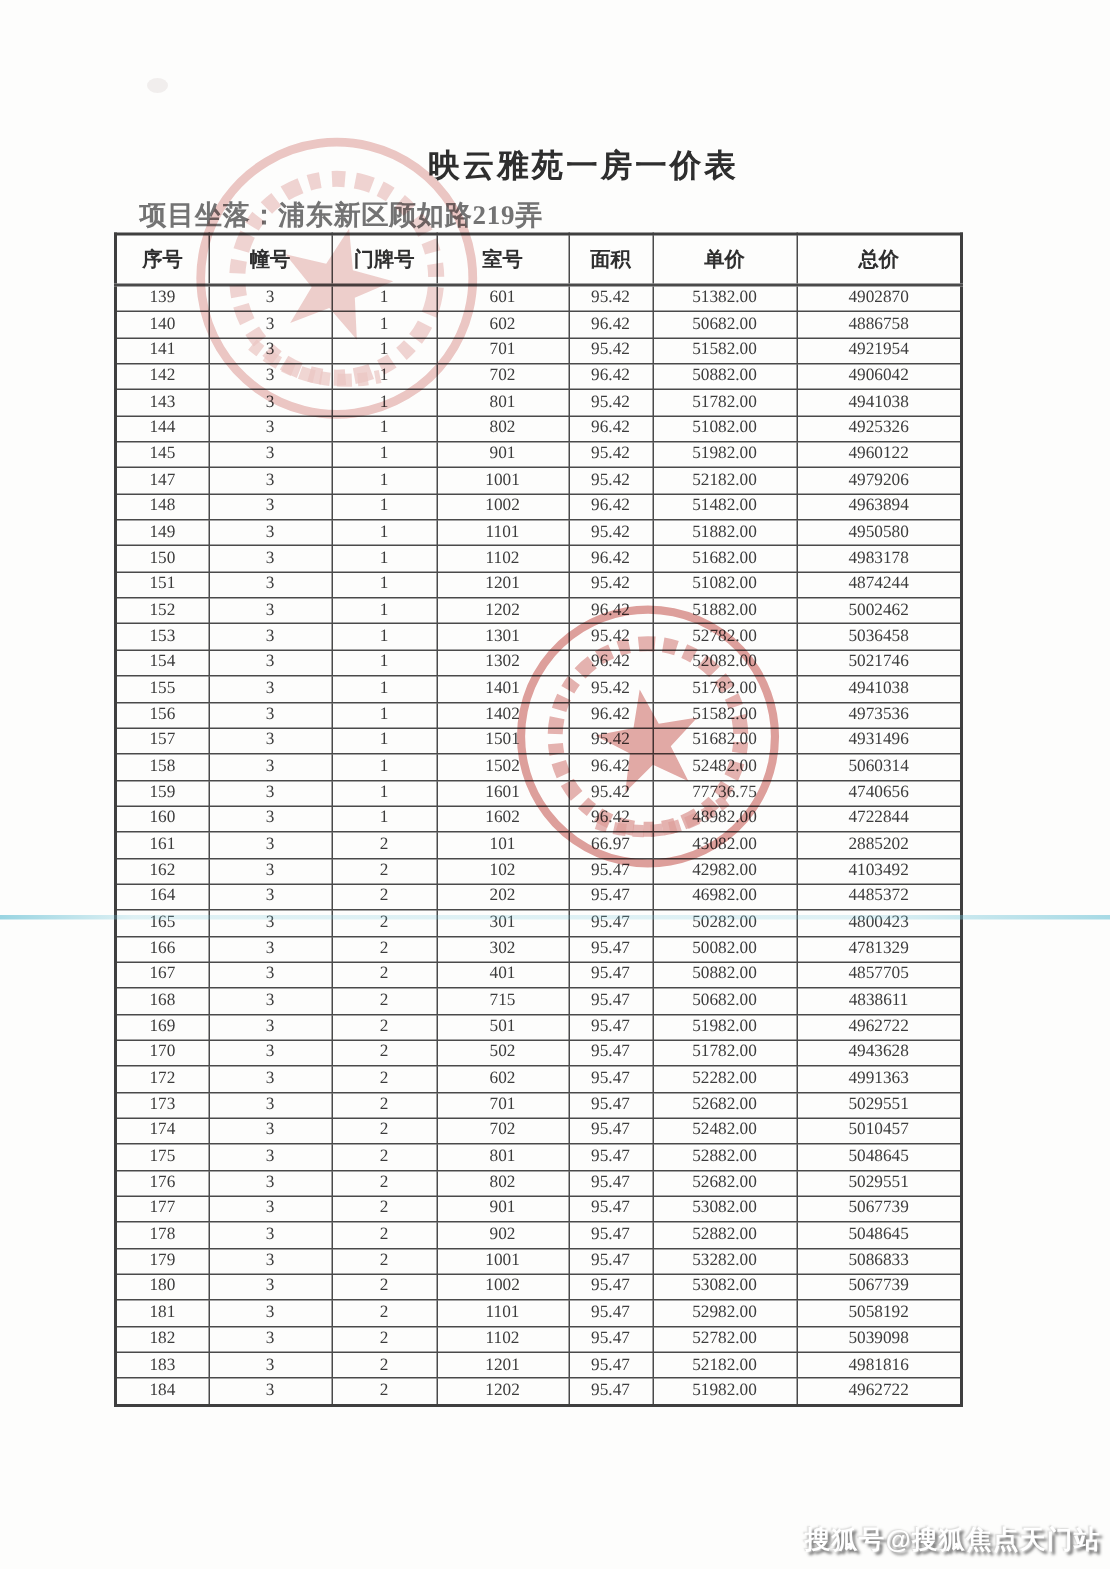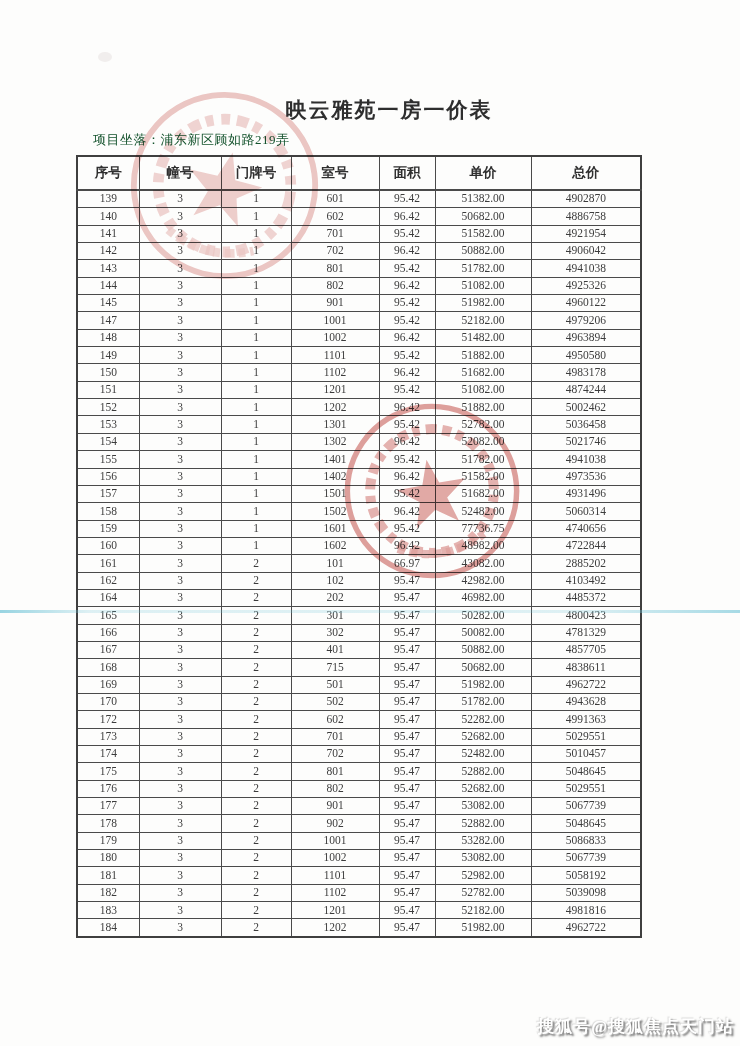--- a/index.html
+++ b/index.html
@@ -22,23 +22,23 @@
     text-align:center;
     font-size:21px;
     font-weight:bold;
     letter-spacing:2px;
     color:#2e2e2e;
     margin-left:38px;
   }
   .location-line{
     position:absolute;
     top:131px;left:93px;
-    font-size:13px;
-    font-weight:normal;
-    color:#14532d;
+    font-size:18px;
+    font-weight:bold;
+    color:#737373;
     letter-spacing:0.5px;
   }
   table.price-table{
     position:absolute;
     top:155px;left:76px;
     width:564px;
     border-collapse:collapse;
     table-layout:fixed;
     background:transparent;
   }
@@ -95,21 +95,21 @@
     background:linear-gradient(90deg,
       rgba(110,195,214,0.70) 0%,
       rgba(110,195,214,0.22) 12%,
       rgba(110,195,214,0.22) 78%,
       rgba(110,195,214,0.60) 100%);
     pointer-events:none;
   }
   .watermark{
     position:absolute;
     right:6px;bottom:8px;
-    font-family:Liberation Serif, serif;
+    font-family:Liberation Sans, sans-serif;
     font-size:17px;
     font-weight:bold;
     letter-spacing:1px;
     color:#ffffff;
     text-shadow:2px 2px 2px rgba(90,90,90,0.85), -1px -1px 1px rgba(120,120,120,0.25);
   }
   .smudge{
     position:absolute;
     left:98px;top:52px;
     width:14px;height:10px;

